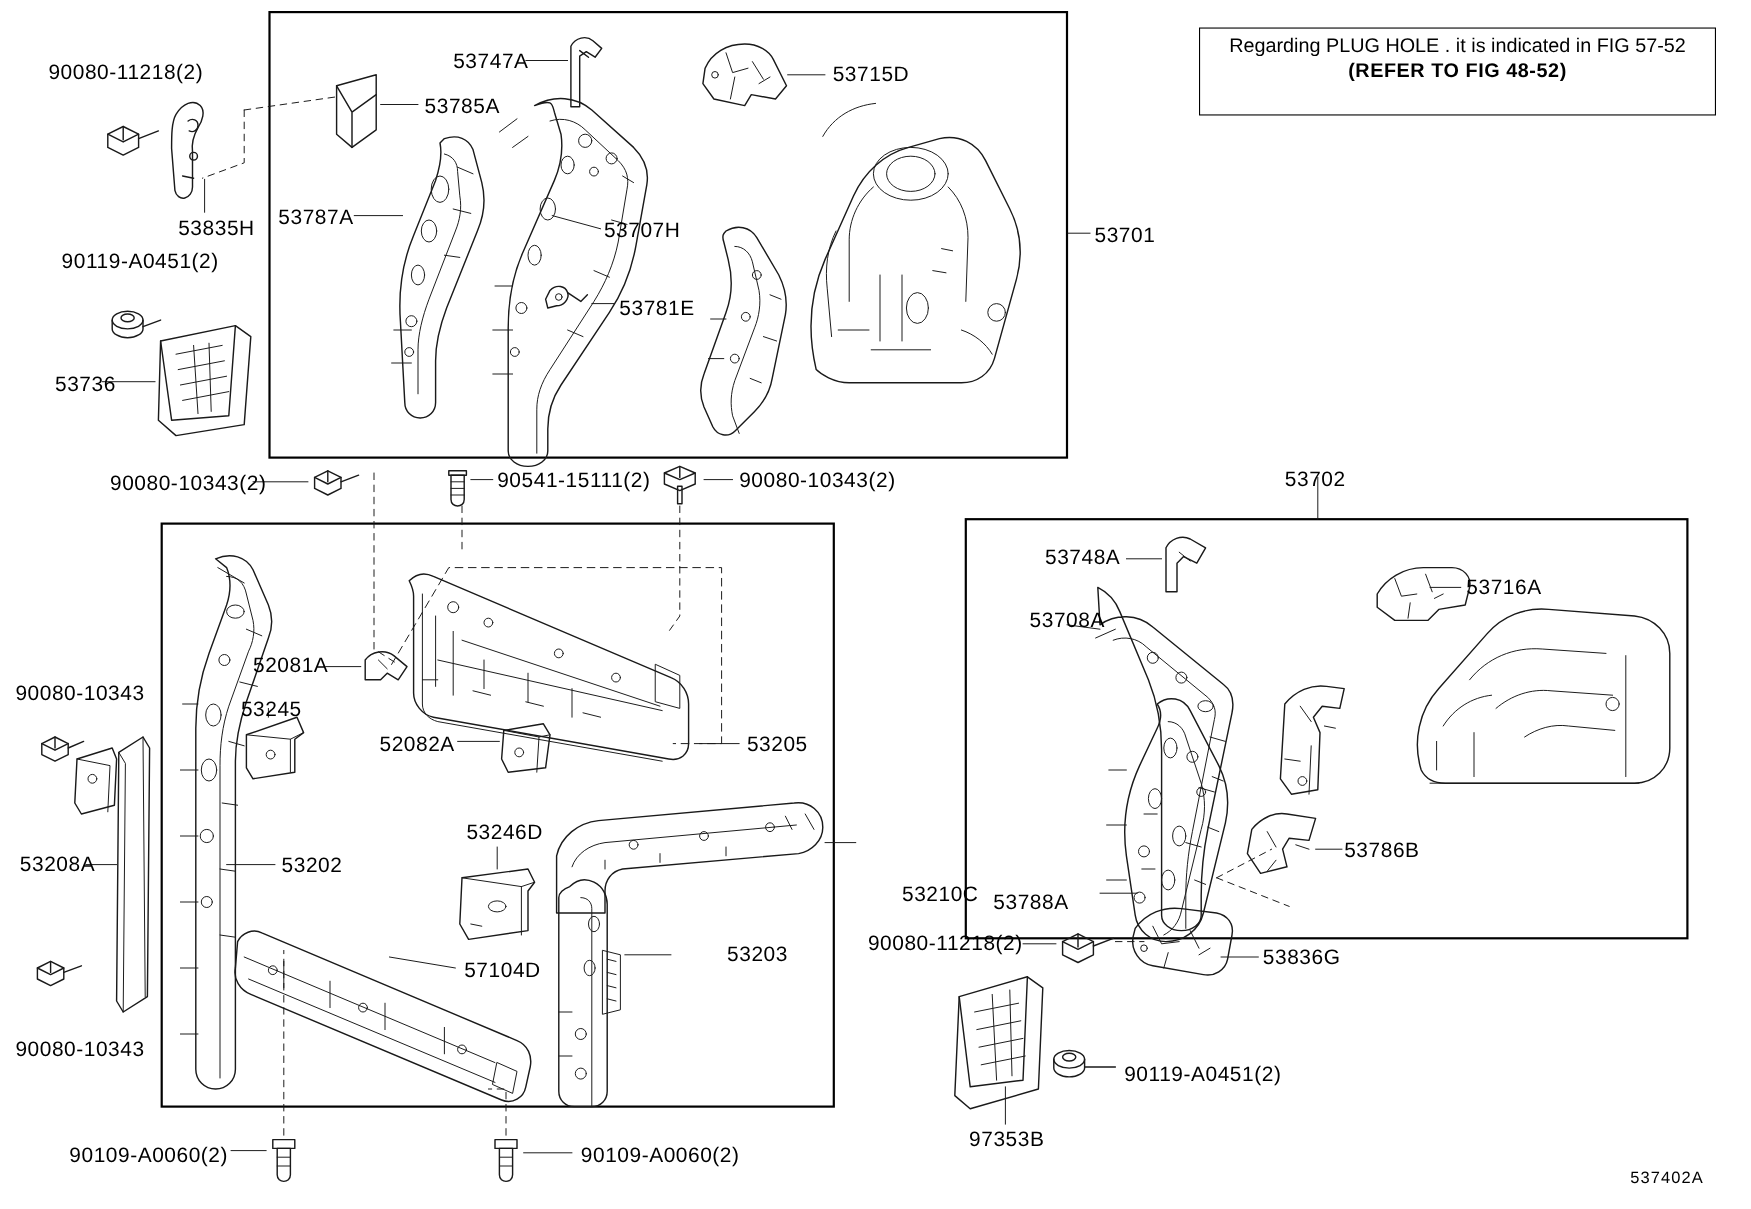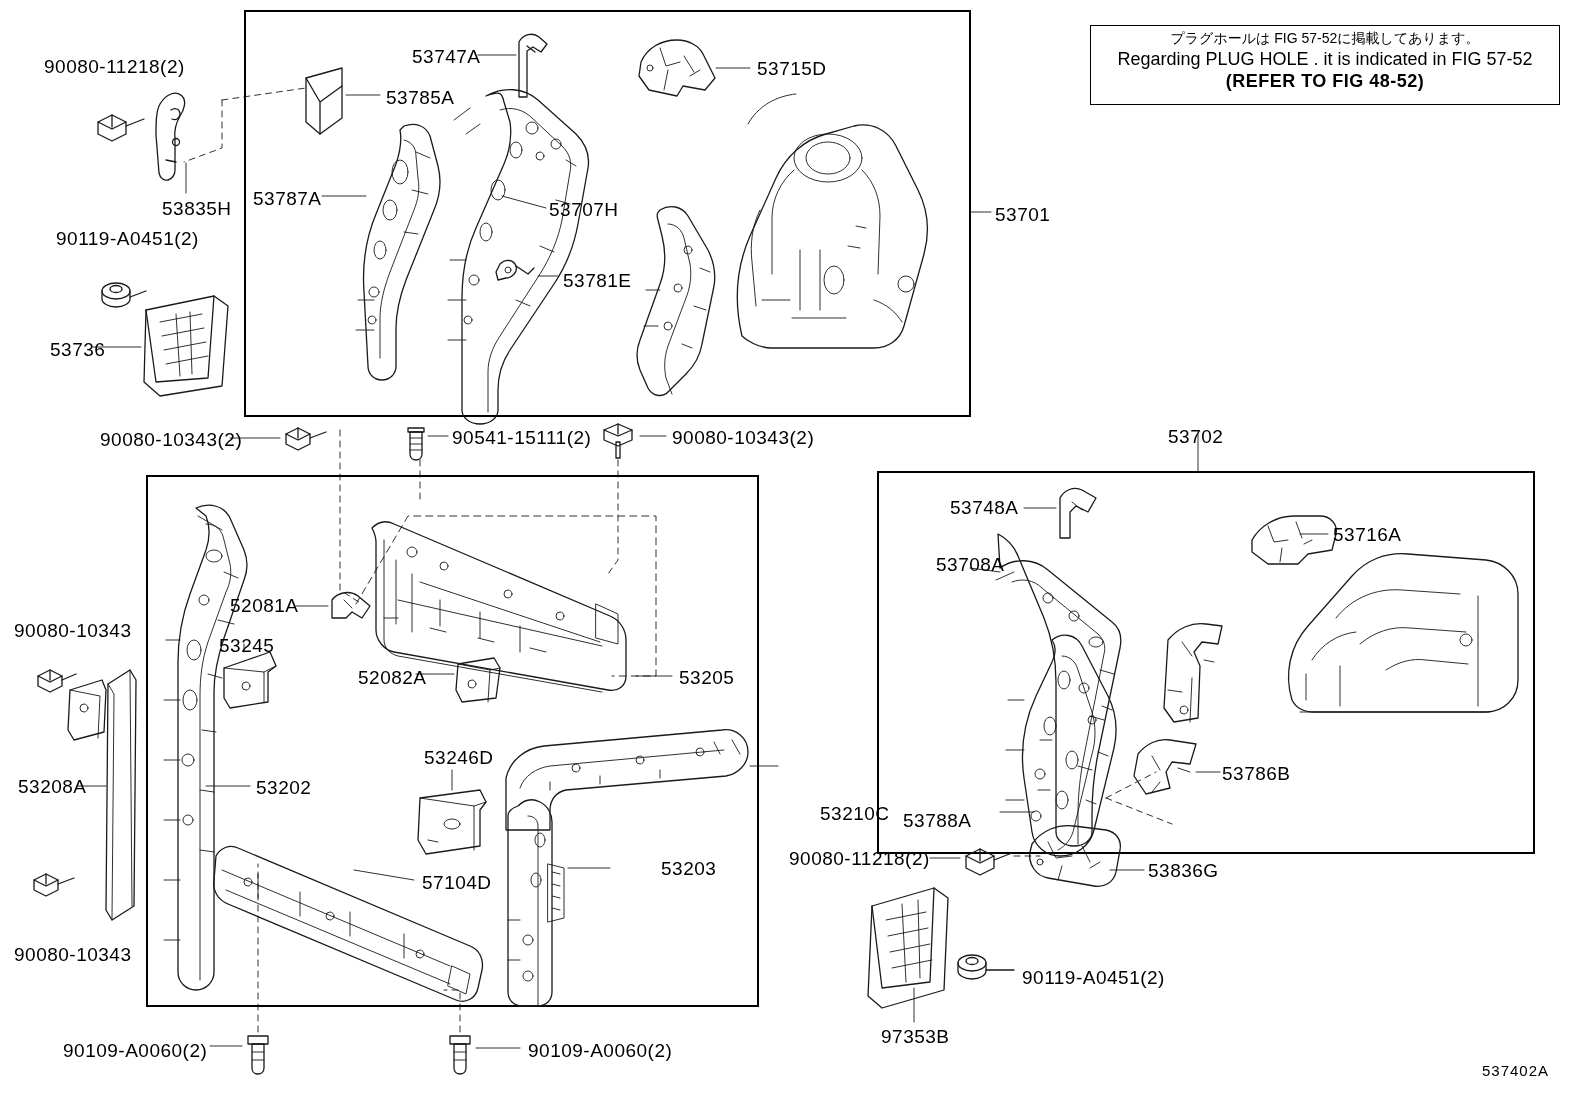--- a/index.html
+++ b/index.html
@@ -68,21 +68,20 @@
 </head>
 <body>
 
 <div id="page">
 
   <div class="box" style="left:244px; top:10px; width:727px; height:407px;"></div>
   <div class="box" style="left:146px; top:475px; width:613px; height:532px;"></div>
   <div class="box" style="left:877px; top:471px; width:658px; height:383px;"></div>
 
   <div class="notebox" style="left:1090px; top:25px; width:470px; height:80px;">
-    <div class="jp">プラグホールは FIG 57-52に掲載してあります。</div>
     <div>Regarding  PLUG  HOLE . it is indicated in FIG  57-52</div>
     <div class="b">(REFER TO FIG 48-52)</div>
   </div>
 
   <svg class="art" viewBox="0 0 1592 1099">
 
     <g>
       <path d="M98 122 l14 -7 14 7 0 12 -14 7 -14 -7 z"></path>
       <path d="M112 115 l0 12 M98 122 l14 7 M126 122 l-14 7"></path>
       <path d="M126 126 l18 -7"></path>
@@ -465,21 +464,21 @@
   <div class="lbl" style="left:100px; top:429px;">90080-10343(2)</div>
   <div class="lbl" style="left:452px; top:427px;text-align:right;">90541-15111(2)</div>
   <div class="lbl" style="left:672px; top:427px;">90080-10343(2)</div>
   <div class="lbl" style="left:1168px; top:426px;">53702</div>
   <div class="lbl" style="left:950px; top:497px;">53748A</div>
   <div class="lbl" style="left:1333px; top:524px;">53716A</div>
   <div class="lbl" style="left:936px; top:554px;">53708A</div>
   <div class="lbl" style="left:230px; top:595px;">52081A</div>
   <div class="lbl" style="left:14px; top:620px;">90080-10343</div>
   <div class="lbl" style="left:219px; top:635px;">53245</div>
-  <div class="lbl" style="left:358px; top:667px;">52082A</div>
+  <div class="lbl" style="left:345px; top:667px;">52082A</div>
   <div class="lbl" style="left:679px; top:667px;">53205</div>
   <div class="lbl" style="left:424px; top:747px;">53246D</div>
   <div class="lbl" style="left:820px; top:757px;margin-top:46px;">53210C</div>
   <div class="lbl" style="left:18px; top:776px;">53208A</div>
   <div class="lbl" style="left:256px; top:777px;">53202</div>
   <div class="lbl" style="left:1222px; top:763px;">53786B</div>
   <div class="lbl" style="left:903px; top:810px;">53788A</div>
   <div class="lbl" style="left:617px; top:858px;margin-left:44px;">53203</div>
   <div class="lbl" style="left:789px; top:848px;">90080-11218(2)</div>
   <div class="lbl" style="left:422px; top:872px;">57104D</div>

